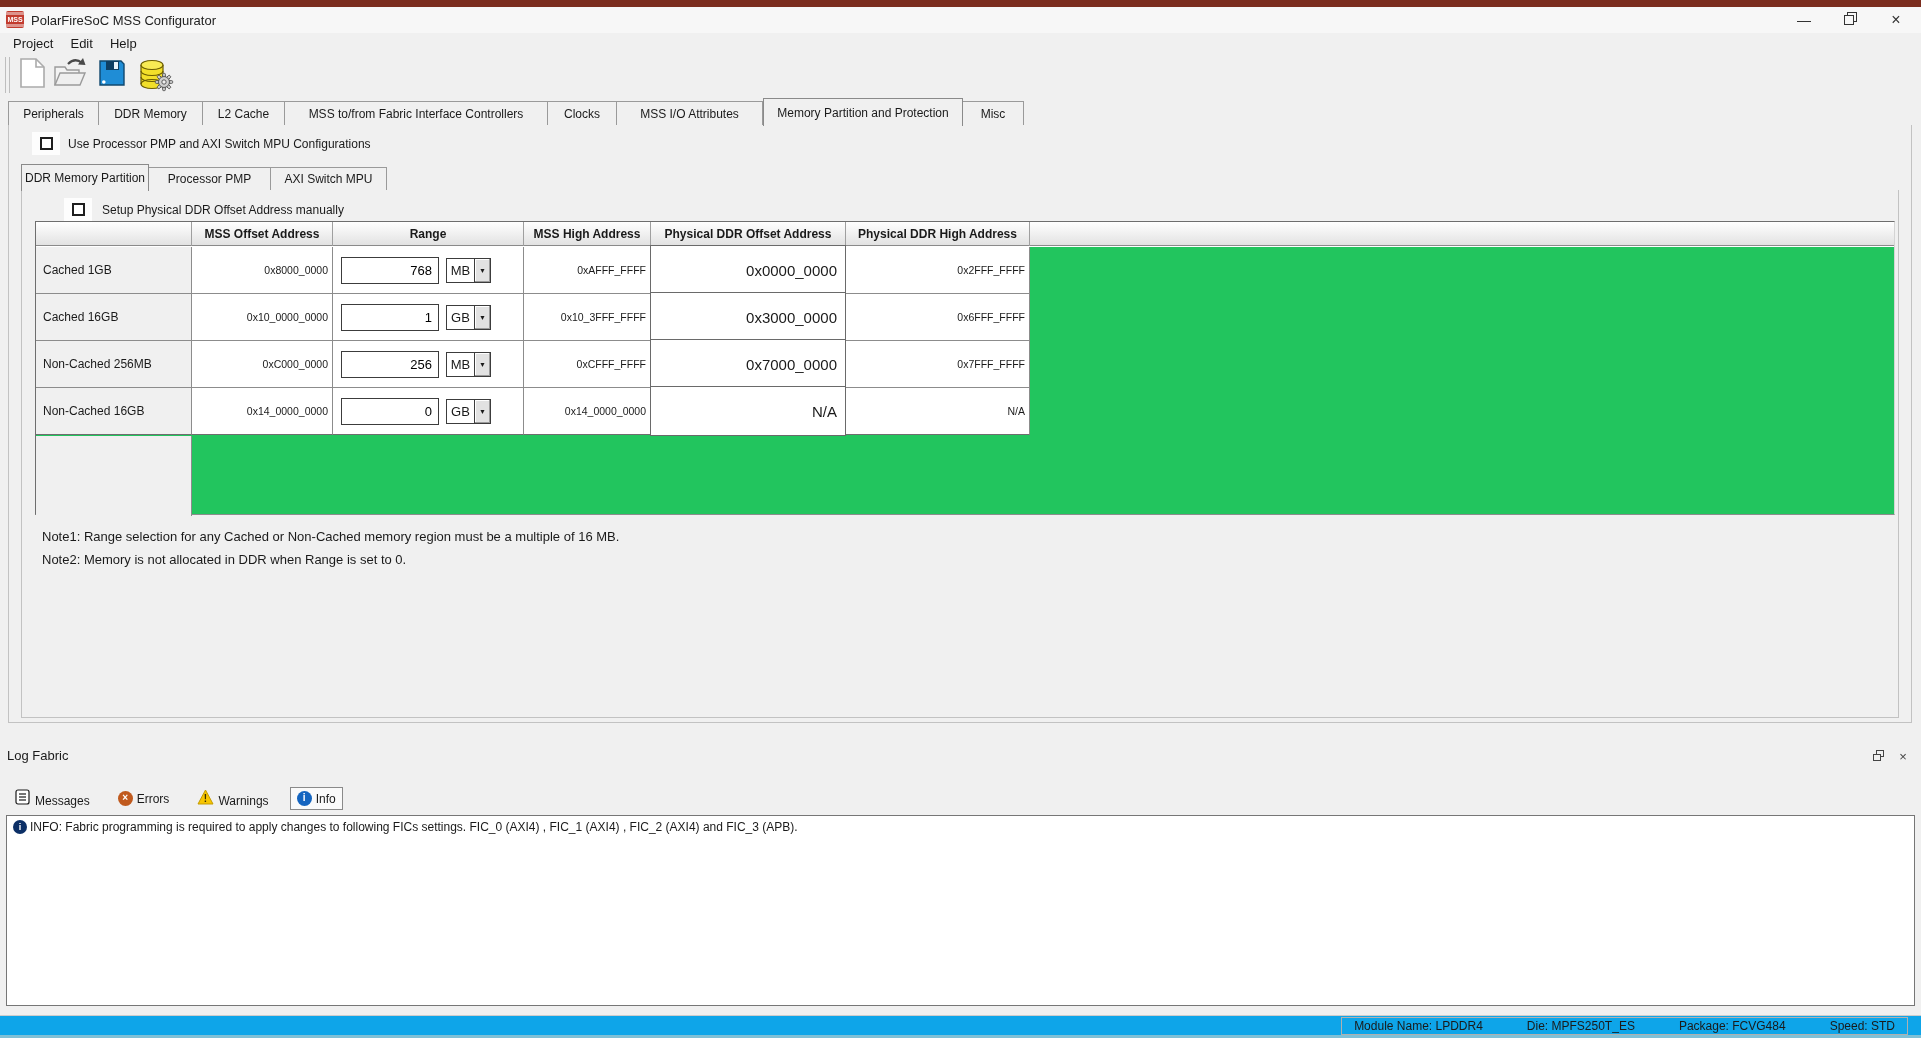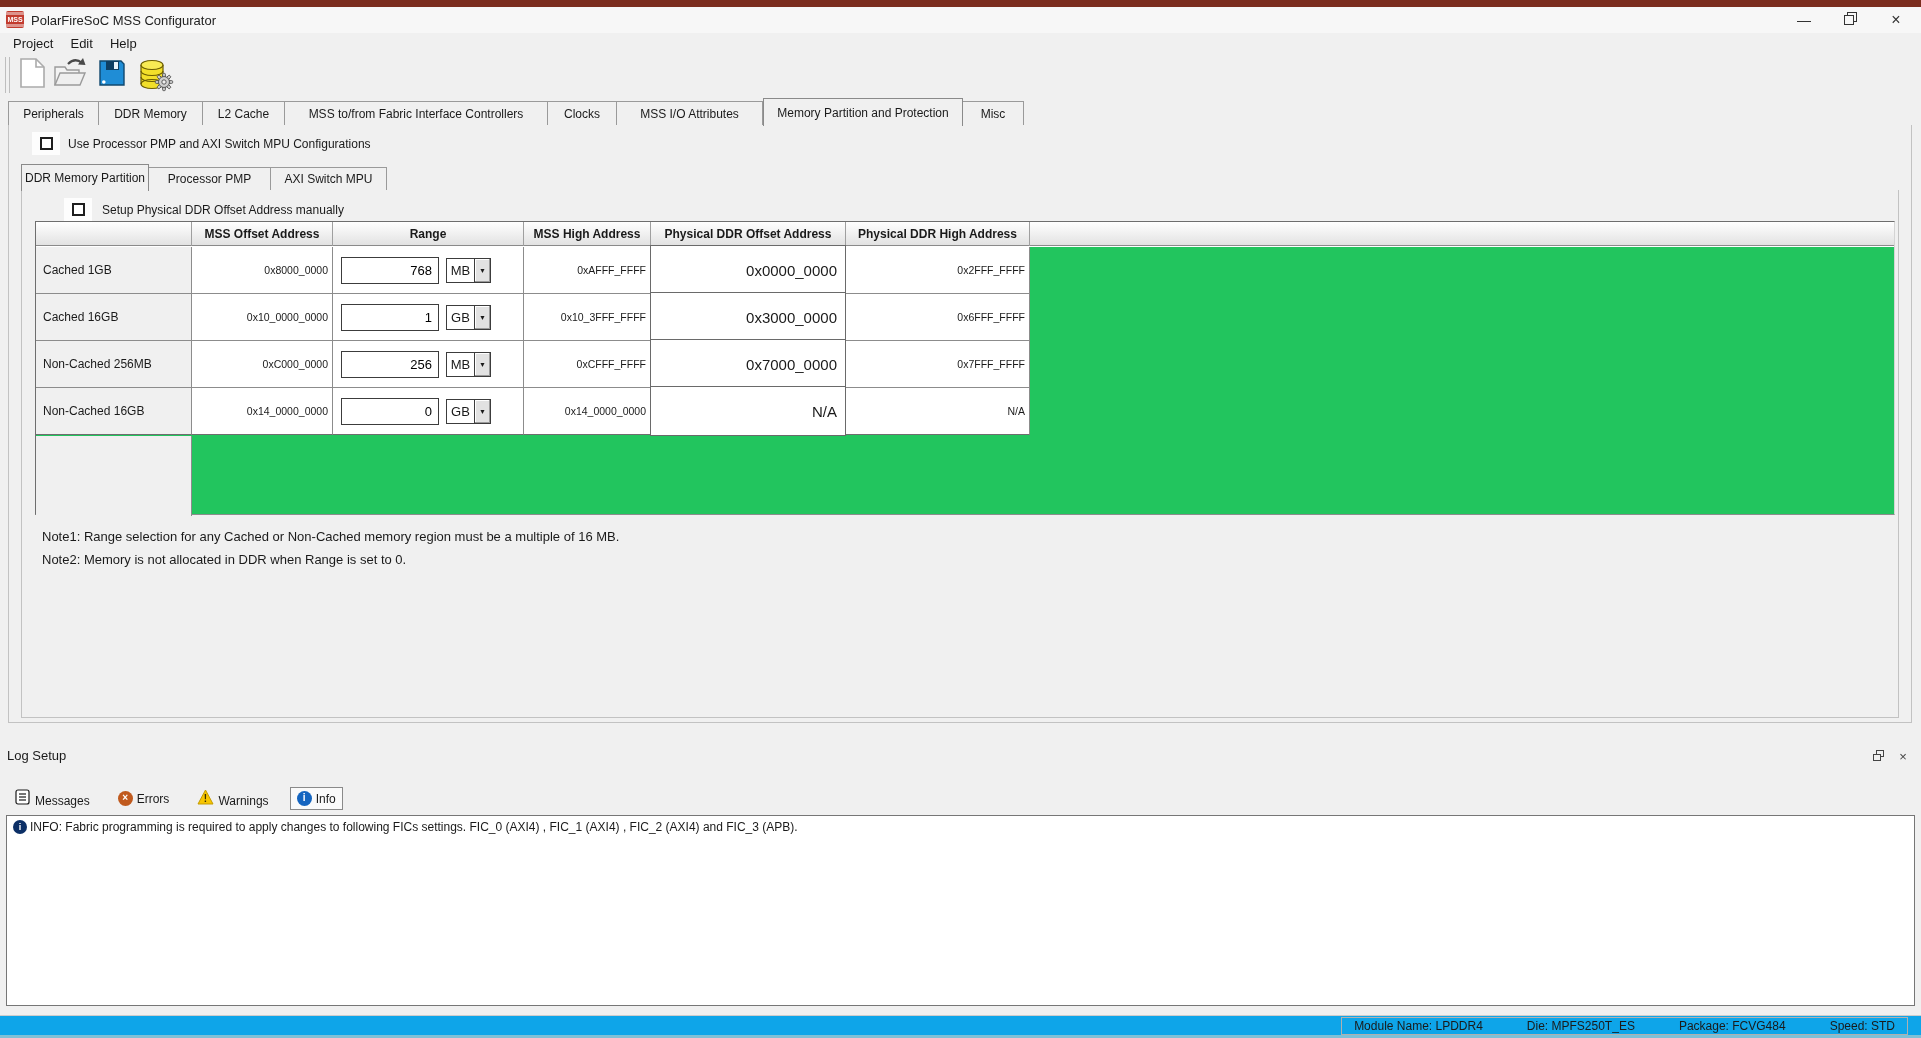--- a/index.html
+++ b/index.html
@@ -293,21 +293,21 @@
 
           <div class="label-ext"></div>
         </div>
       </div>
 
       <div class="note" style="top:339px">Note1: Range selection for any Cached or Non-Cached memory region must be a multiple of 16 MB.</div>
       <div class="note" style="top:362px">Note2: Memory is not allocated in DDR when Range is set to 0.</div>
     </div>
   </div>
 
-  <div class="log-title">Log Setup</div>
+  <div class="log-title">Log Fabric</div>
   <div class="dockbtn" style="left:1869px">
     <span><svg width="11" height="11" viewBox="0 0 11 11">
           <rect x="3.5" y="0.5" width="7" height="6" fill="none" stroke="#444"></rect>
           <rect x="0.5" y="4.5" width="7" height="6" fill="#f0f0f0" stroke="#444"></rect>
         </svg></span>
   </div>
   <div class="dockbtn" style="left:1894px">
     <span style="font-size:13px;color:#444;">×</span>
   </div>
 

